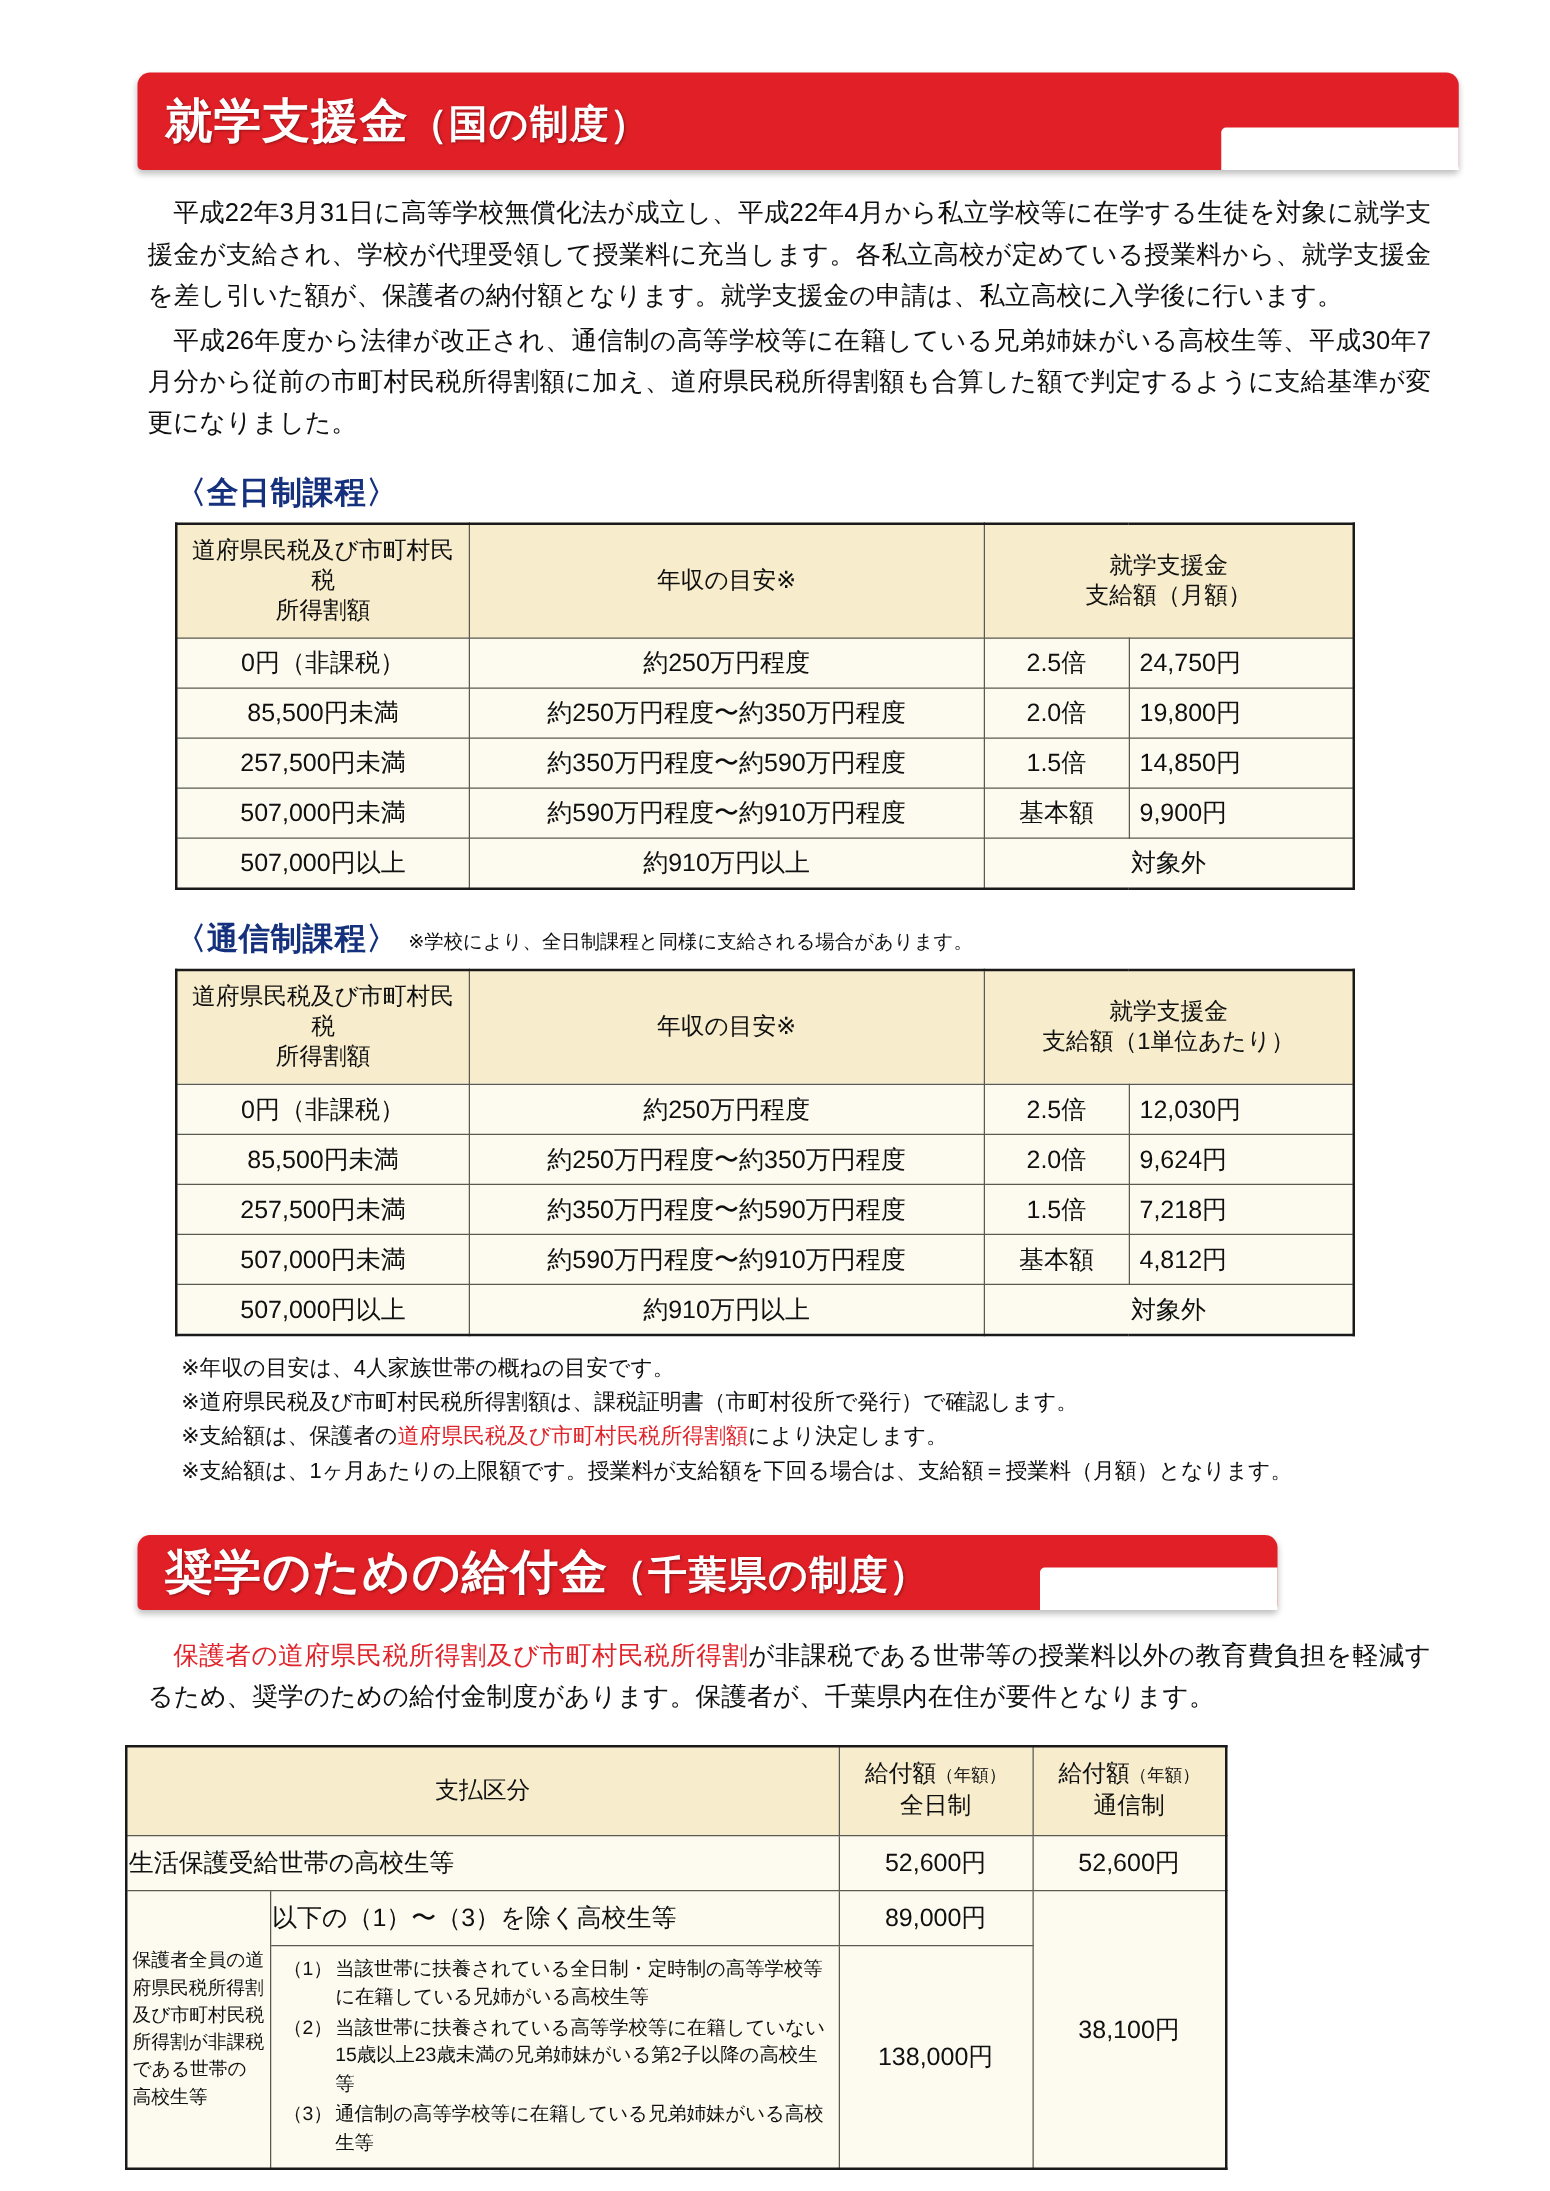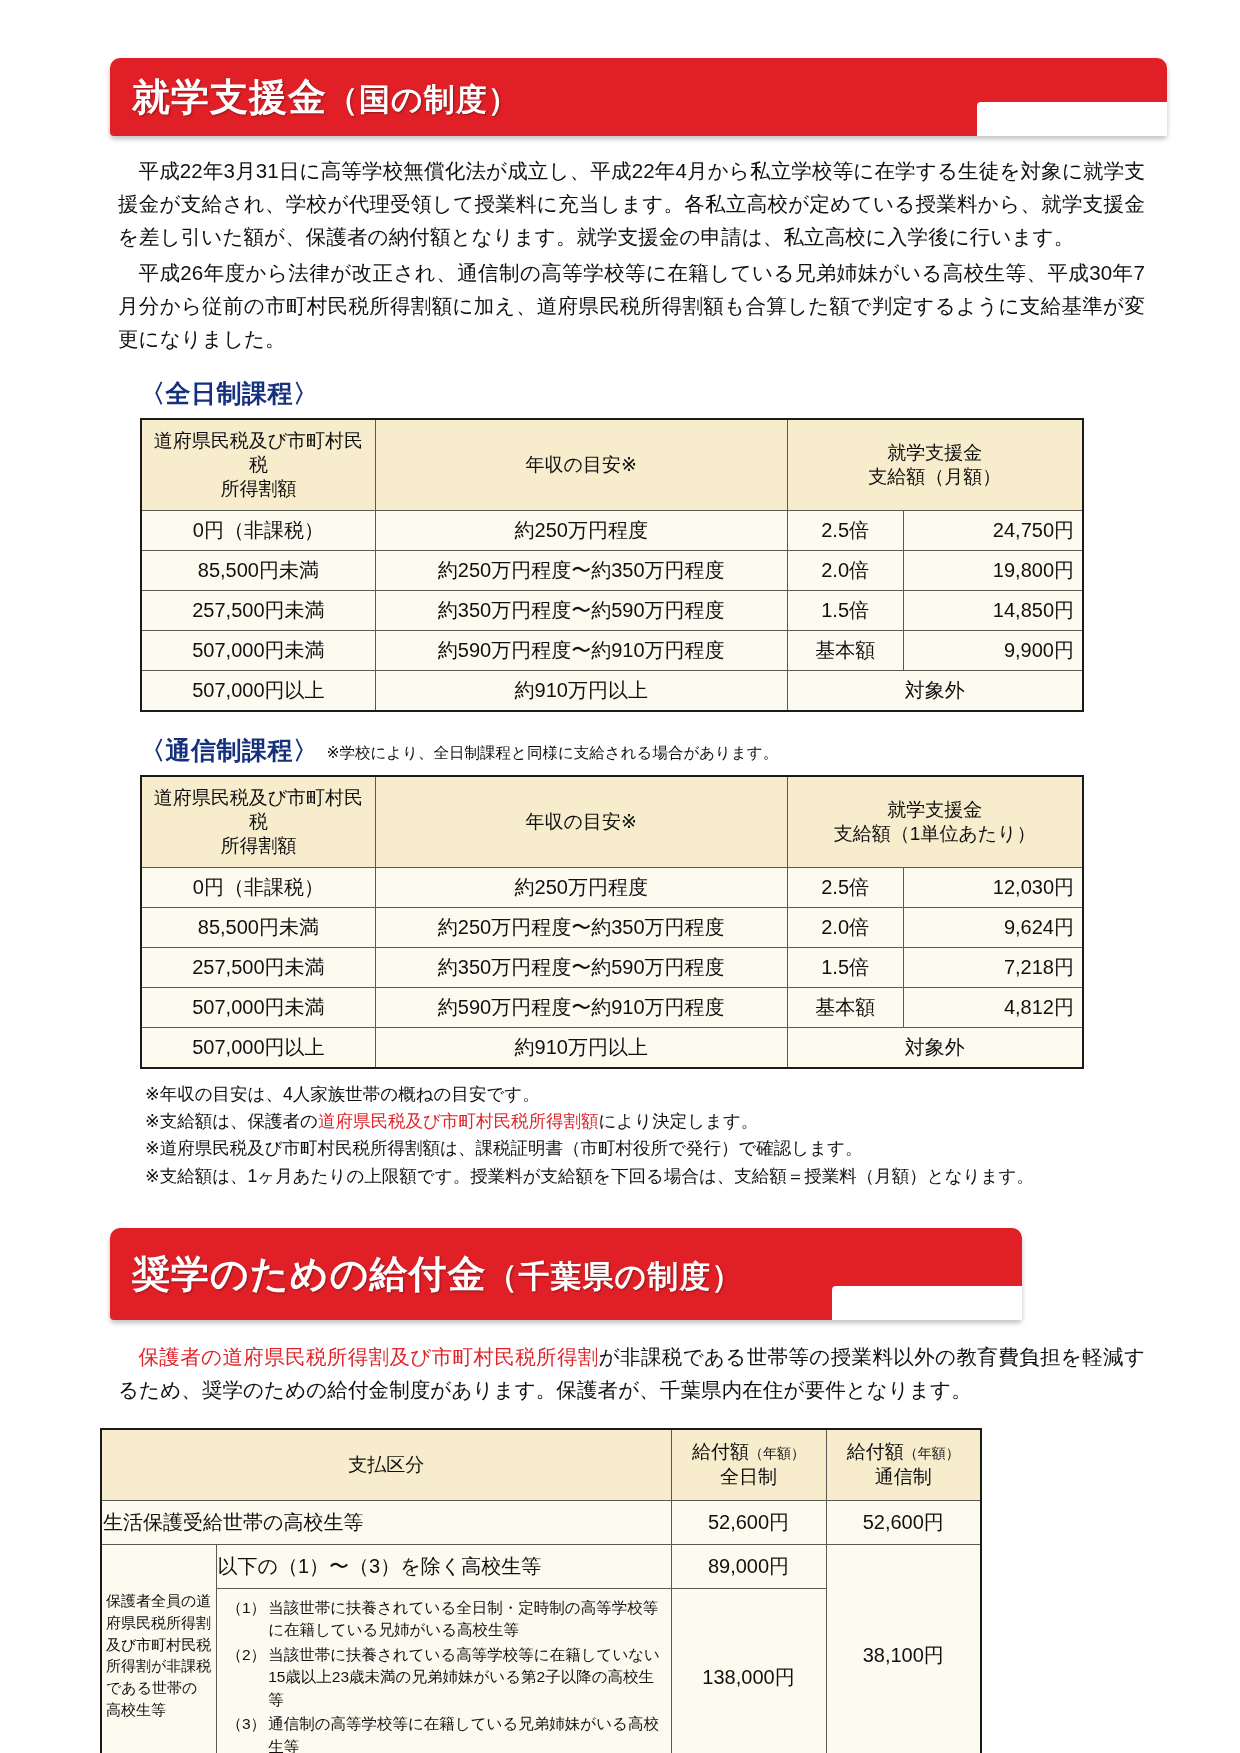--- a/index.html
+++ b/index.html
@@ -33,21 +33,21 @@
     border-radius: 10px 10px 4px 4px;
     box-shadow: 0 3px 5px rgba(0,0,0,0.25);
   }
   .banner-1 {
     width: 1057px;
     height: 78px;
     margin-top: 58px;
   }
   .banner-2 {
     width: 912px;
-    height: 92px;
+    height: 60px;
     margin-top: 0;
   }
   .banner-notch {
     position: absolute;
     right: 0;
     bottom: 0;
     width: 190px;
     height: 34px;
     background: #ffffff;
     border-top-left-radius: 4px;
@@ -120,21 +120,21 @@
     font-size: 19px;
     line-height: 1.26;
     padding: 9px 6px;
   }
 
   .tbl-shushi { margin-left: 140px; width: 944px; }
   .tbl-shushi .c-tax   { width: 198px; }
   .tbl-shushi .c-inc   { width: 348px; }
   .tbl-shushi .c-mult  { width: 98px;  }
   .tbl-shushi .c-amt   { width: 152px; }
-  .tbl-shushi td.amount { text-align: right; }
+  .tbl-shushi td.amount { text-align: left; }
   .tbl-shushi td.excluded { text-align: center; }
 
   
   .footnotes {
     margin: 12px 0 0 145px;
     font-size: 17.5px;
     line-height: 1.56;
     letter-spacing: 0;
   }
   .footnotes div { white-space: nowrap; }
@@ -315,22 +315,22 @@
       <tr>
         <td>507,000円以上</td>
         <td>約910万円以上</td>
         <td class="excluded" colspan="2">対象外</td>
       </tr>
     </tbody>
   </table>
 
   <div class="footnotes">
     <div>※年収の目安は、4人家族世帯の概ねの目安です。</div>
+    <div>※道府県民税及び市町村民税所得割額は、課税証明書（市町村役所で発行）で確認します。</div>
     <div><span>※支給額は、保護者の</span><span class="red-text">道府県民税及び市町村民税所得割額</span><span>により決定します。</span></div>
-    <div>※道府県民税及び市町村民税所得割額は、課税証明書（市町村役所で発行）で確認します。</div>
     <div>※支給額は、1ヶ月あたりの上限額です。授業料が支給額を下回る場合は、支給額＝授業料（月額）となります。</div>
   </div>
 
   <div style="height:38px"></div>
   <div class="banner banner-2">
     <div class="banner-title"><span>奨学のための給付金</span><span class="paren">（千葉県の制度）</span></div>
     <div class="banner-notch"></div>
   </div>
 
   <div class="body-text" style="margin-top:20px">

